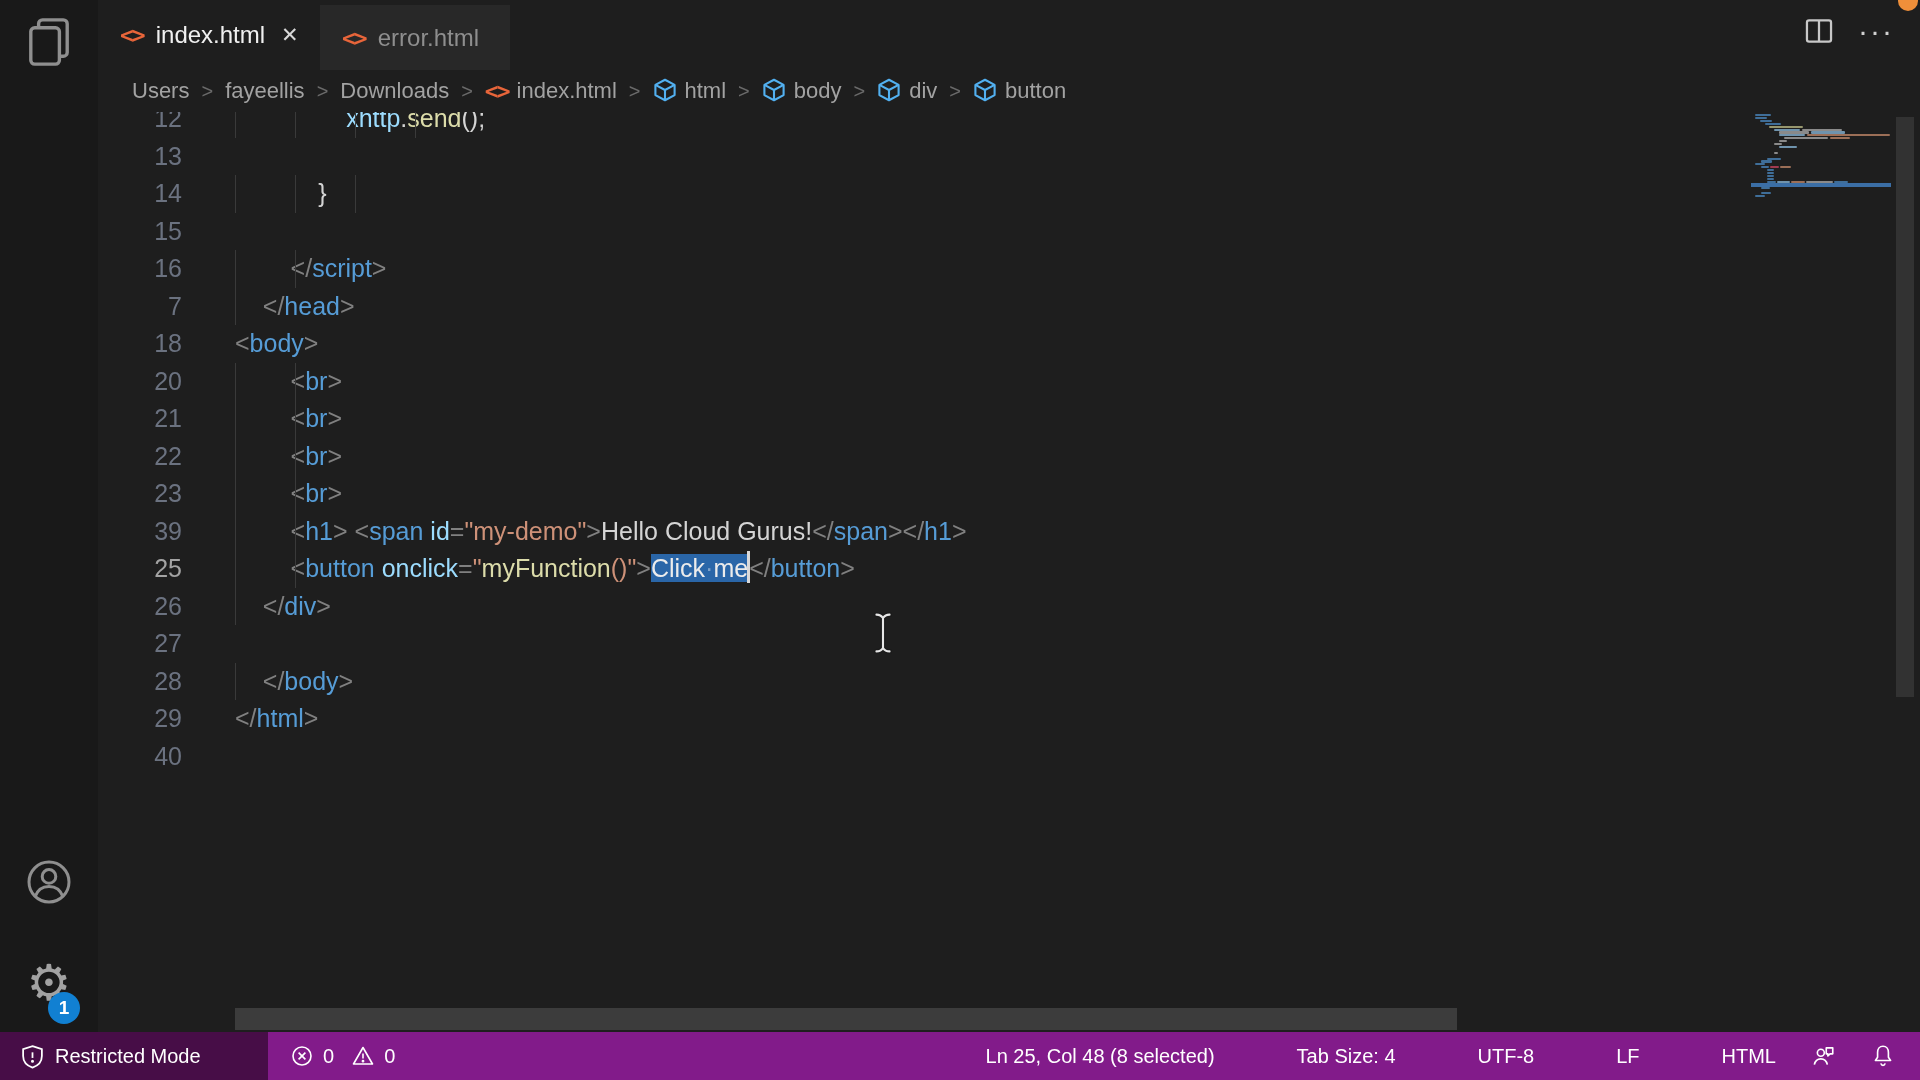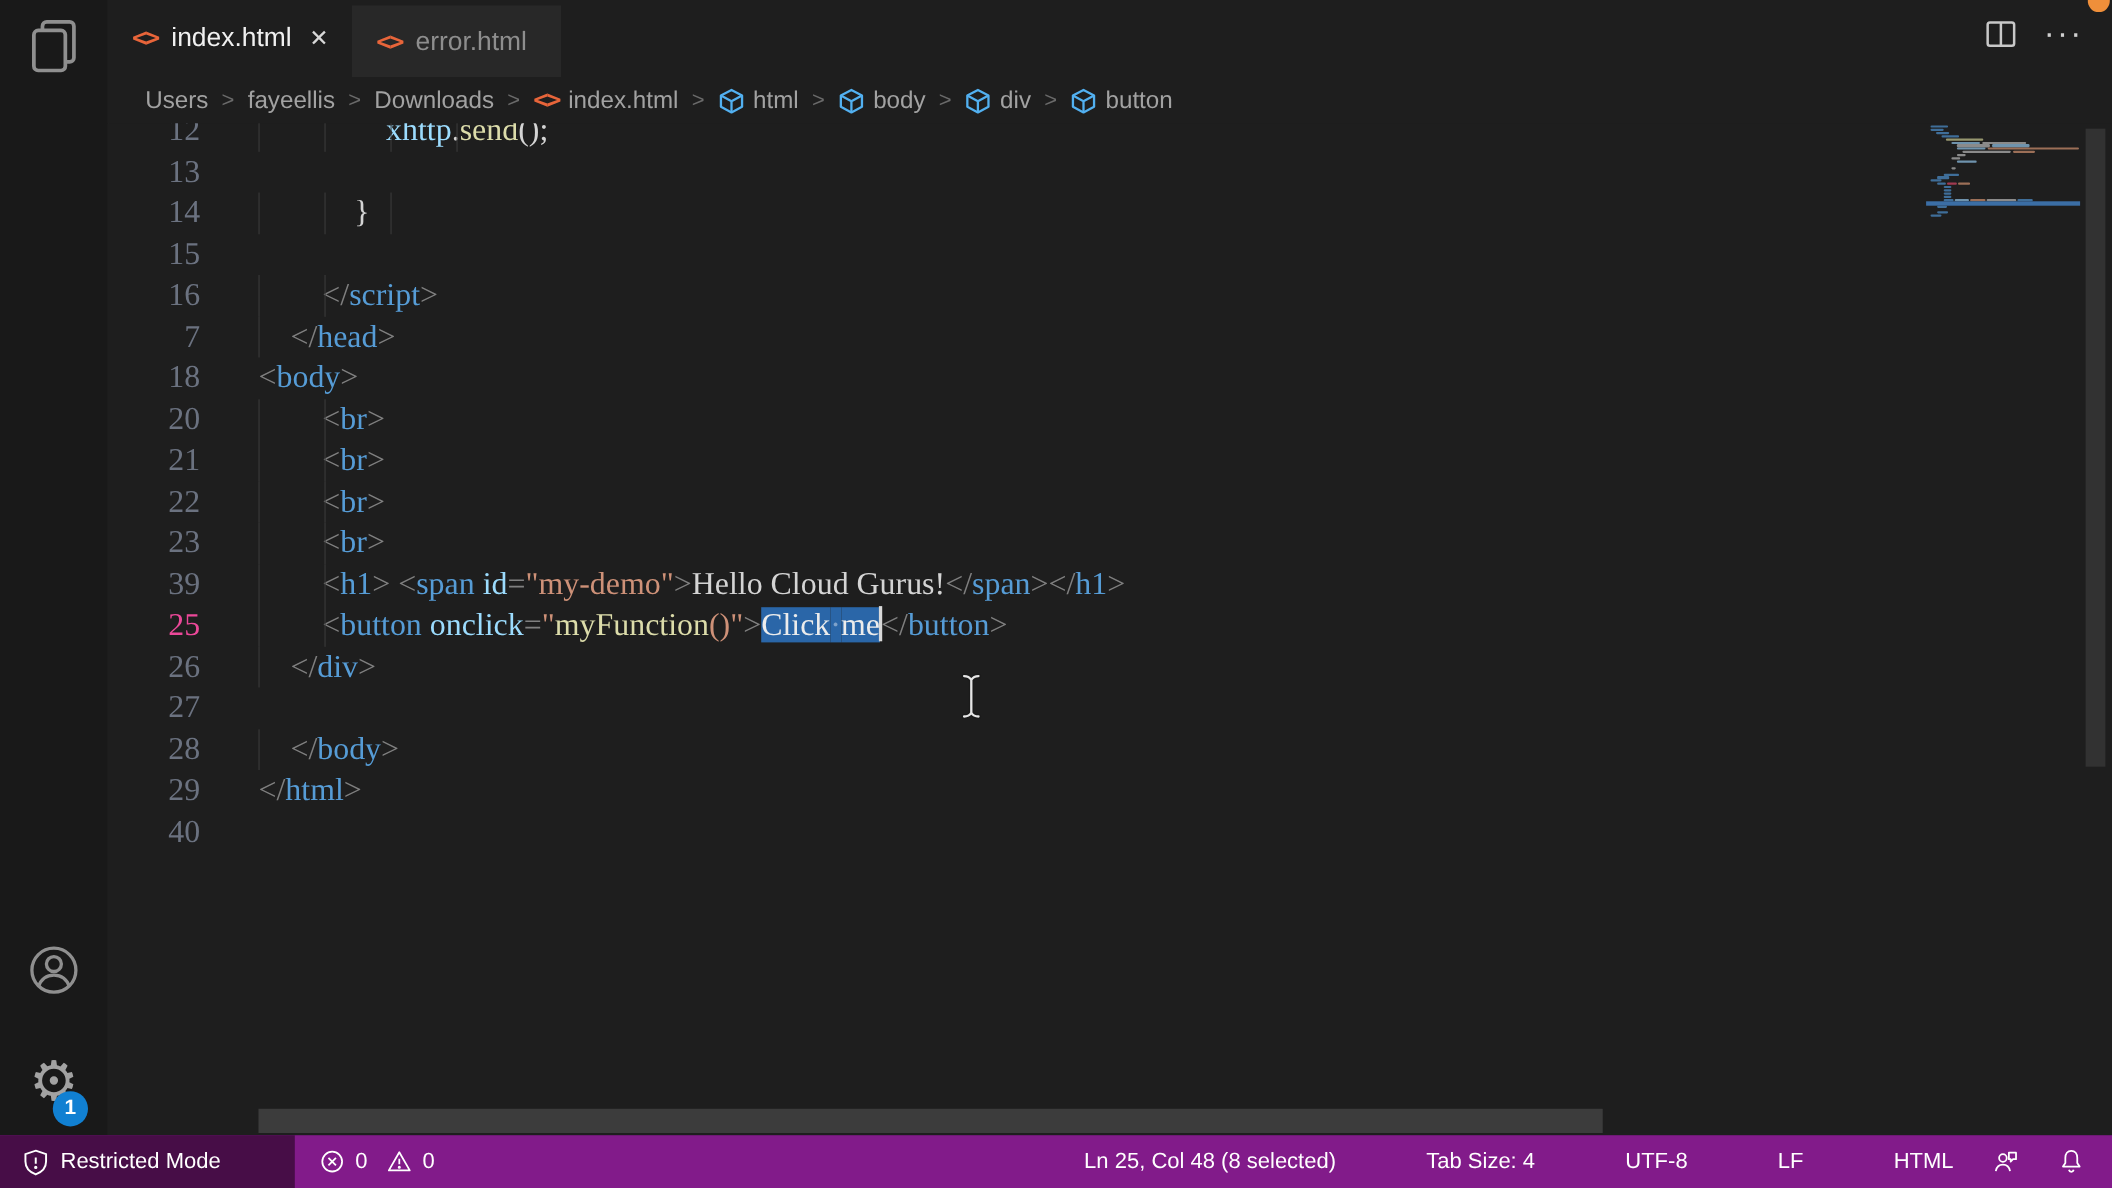--- a/index.html
+++ b/index.html
@@ -23,28 +23,28 @@
   .tab.active{left:0;width:222px;background:#1e1e1e;color:#f0f0f0;}
   .tab.inactive{left:222px;width:190px;top:5px;height:65px;background:#282828;color:#8e8e8e;}
   .ficon{font-family:"DejaVu Sans Mono",monospace;font-weight:bold;color:var(--c-htmlicon);
          font-size:23px;letter-spacing:-2px;}
   .tab .close{margin-left:4px;color:#d8d8d8;font-size:21px;}
   .editor-actions{position:absolute;right:26px;top:14px;display:flex;gap:22px;align-items:center;color:#c8c8c8;}
   .editor-actions .dots{font-size:30px;letter-spacing:2px;color:#d0d0d0;line-height:30px;}
   
   .breadcrumb{position:absolute;left:0;top:70px;width:100%;height:42px;display:flex;align-items:center;
               padding-left:34px;box-sizing:border-box;gap:12px;font-size:22px;color:#a2a2a2;background:#1e1e1e;}
-  .bc-item{display:flex;align-items:flex-end;gap:8px;cursor:pointer;}
+  .bc-item{display:flex;align-items:flex-start;gap:8px;cursor:pointer;}
   .bc-sep{color:#6a6a6a;font-size:20px;}
   
   .editor{position:absolute;left:0;top:112px;width:100%;height:920px;overflow:hidden;background:#1e1e1e;}
   .lines{margin-top:-12px;}
-  .row{display:flex;height:37.5px;line-height:37.5px;font-family:Liberation Serif, serif;font-size:29px;align-items:center;}
+  .row{display:flex;height:37.5px;line-height:37.5px;font-family:Liberation Sans, sans-serif;font-size:25px;align-items:center;}
   .ln{width:84px;text-align:right;color:#6b7280;flex:none;user-select:none;}
-  .ln.cur{color:#ec4899;}
+  .ln.cur{color:#a3a3a3;}
   .codeline{margin-left:53px;position:relative;white-space:pre;flex:1;}
   .guide{position:absolute;top:0;bottom:0;width:1px;background:#3a3a3a;}
   .tk-p{color:#808080}.tk-tag{color:var(--c-tag)}.tk-attr{color:var(--c-attr)}
   .tk-red{color:var(--c-invalid)}.tk-str{color:var(--c-str)}.tk-fn{color:var(--c-fn)}
   .tk-fg{color:#d4d4d4}
   .tk-sel{color:#ececec;background:var(--c-sel);}
   .tk-selws{color:rgba(230,235,245,.45);background:var(--c-sel);}
   .caret{display:inline-block;width:3px;height:32px;background:#d9d9d9;vertical-align:-6px;margin:0 -1px;}
   
   .minimap{position:absolute;left:1657px;top:0;width:140px;height:100%;}

